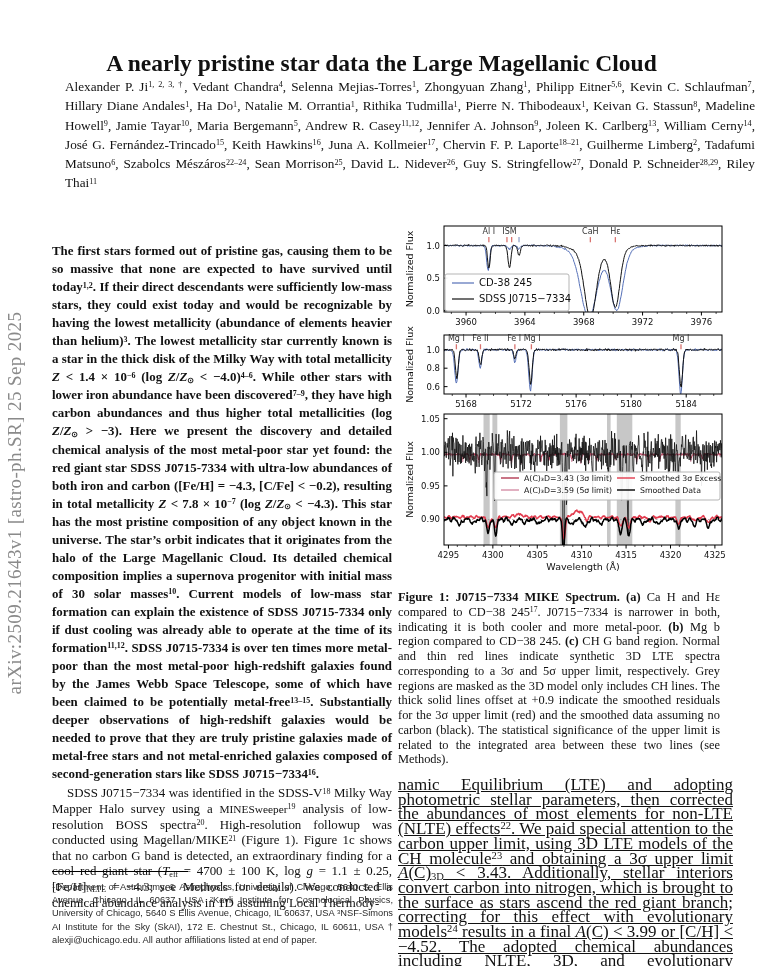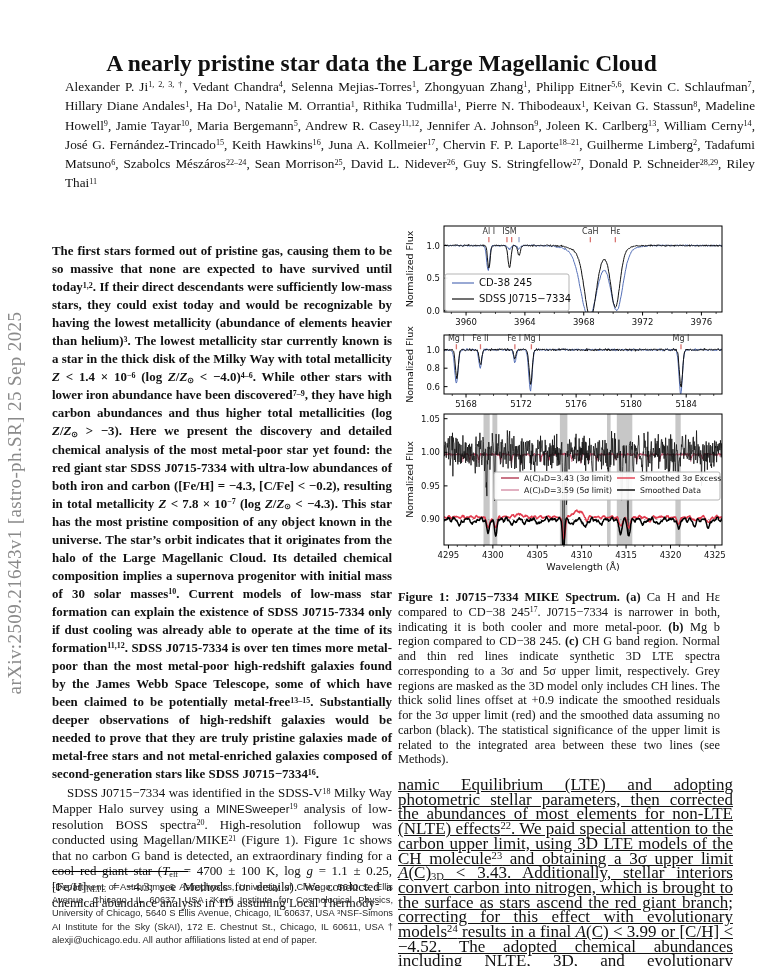--- a/index.html
+++ b/index.html
@@ -3,21 +3,21 @@
 <meta charset="utf-8">
 <style>
   html,body{margin:0;padding:0;background:#ffffff;}
   body{width:763px;height:966px;position:relative;font-family:"Liberation Serif",serif;color:#111;overflow:hidden;}
   .arxiv-banner{position:absolute;left:4px;top:793px;width:580px;transform:rotate(-90deg);transform-origin:top left;
     font-size:19px;color:#8a8a8a;white-space:nowrap;text-align:center;font-family:"Liberation Serif",serif;letter-spacing:0.4px;}
   .title{position:absolute;top:34px;left:20px;width:723px;text-align:center;font-size:23.5px;font-weight:bold;}
   .authors{position:absolute;top:77px;left:37px;width:690px;font-size:13.2px;line-height:19.3px;text-align:justify;margin-left:28px;}
   .doc sup{font-size:0.62em;vertical-align:baseline;position:relative;top:-0.45em;line-height:0;}
   .doc sub{font-size:0.62em;vertical-align:baseline;position:relative;top:0.18em;line-height:0;}
-  .mono{font-family:Liberation Sans, sans-serif;font-size:0.88em;}
+  .mono{font-family:Liberation Serif, serif;font-size:0.88em;}
   .col-left{position:absolute;left:52px;top:228px;width:340px;margin-top:14px;}
   .abstract{font-weight:bold;font-size:12.9px;line-height:18.05px;text-align:justify;margin:0;}
   .intro{font-size:12.9px;line-height:15.6px;text-align:justify;margin:3px 0 0 0;text-indent:15px;}
   .footnote-rule{position:absolute;left:52px;top:871px;width:136px;border-top:1.2px solid #000;}
   .footnotes{position:absolute;left:52px;top:881px;width:341px;font-family:"Liberation Sans",sans-serif;
     font-size:9.3px;line-height:13.2px;text-align:justify;color:#2a2a2a;}
   .footnotes sup{font-size:0.65em;top:-0.4em;}
   .col-right{position:absolute;left:398px;top:218px;width:335px;}
   .caption{font-size:12.4px;line-height:14.75px;text-align:justify;margin:8px 13px 0 0;}
   .right-para{font-size:17px;line-height:14.7px;text-align:justify;margin:11px 0 0 0;text-decoration:underline;}

